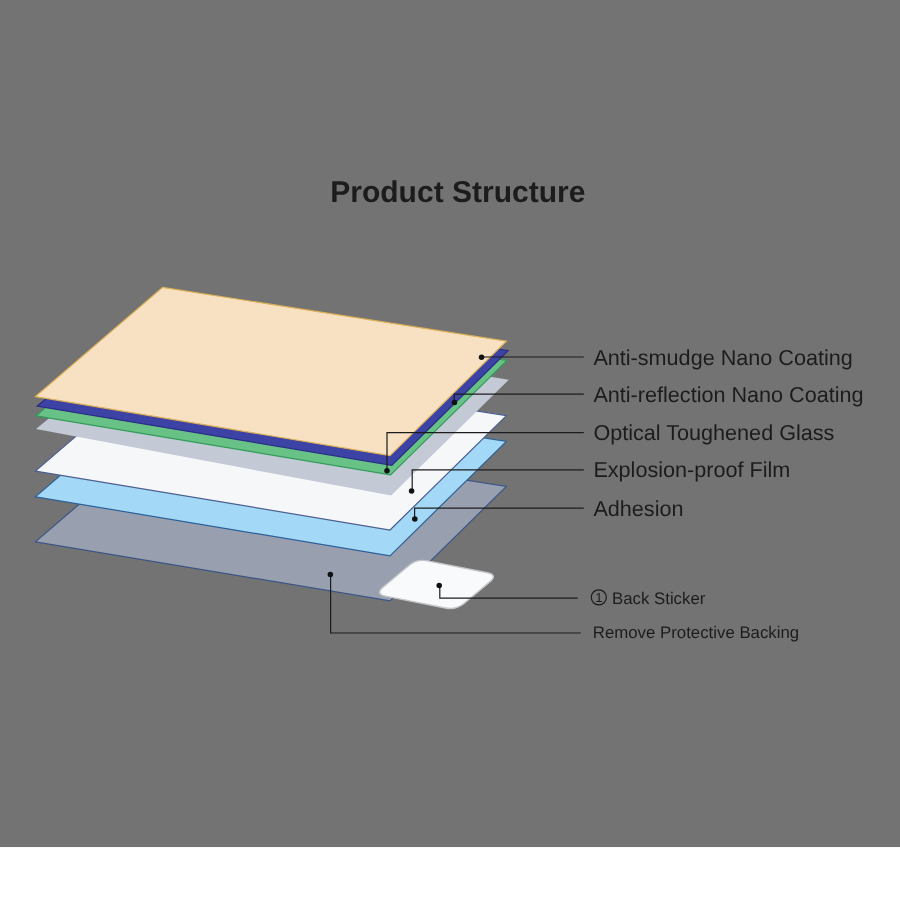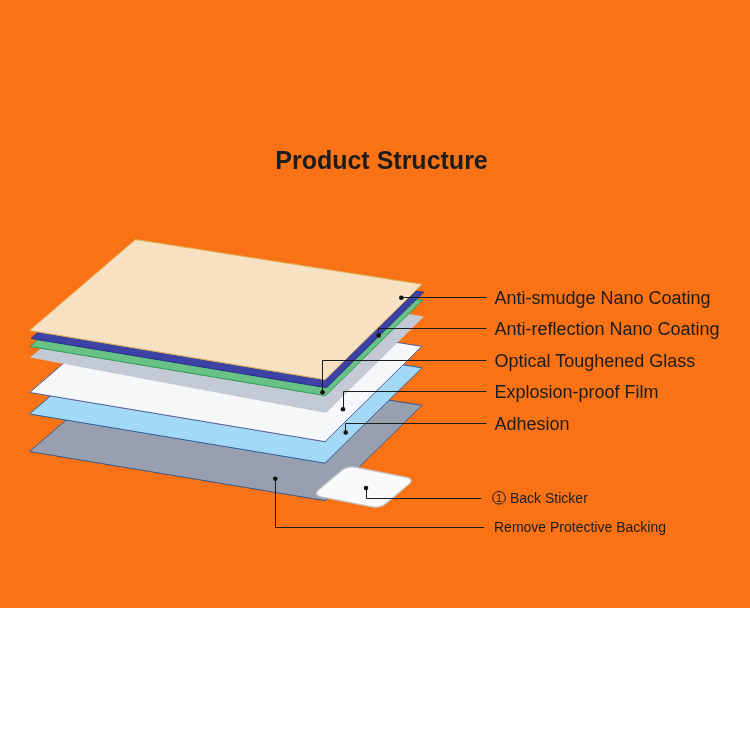--- a/index.html
+++ b/index.html
@@ -1,16 +1,16 @@
 <!DOCTYPE html>
 <html><head>
 <meta charset="utf-8">
 <style>
   html,body{margin:0;padding:0;background:#ffffff;}
-  .wrap{width:750px;height:608px;position:relative;background:#f97316;overflow:hidden;}
+  .wrap{width:750px;height:706px;position:relative;background:#737373;overflow:hidden;}
   svg{display:block;}
   text{font-family:"Liberation Sans", sans-serif;fill:#1c1c1c;}
 </style>
 </head>
 <body>
 <div class="wrap">
 <svg width="750" height="750" viewBox="0 0 750 750">
 
   <text x="381.5" y="168.5" font-size="25" font-weight="bold" text-anchor="middle">Product Structure</text>
 

